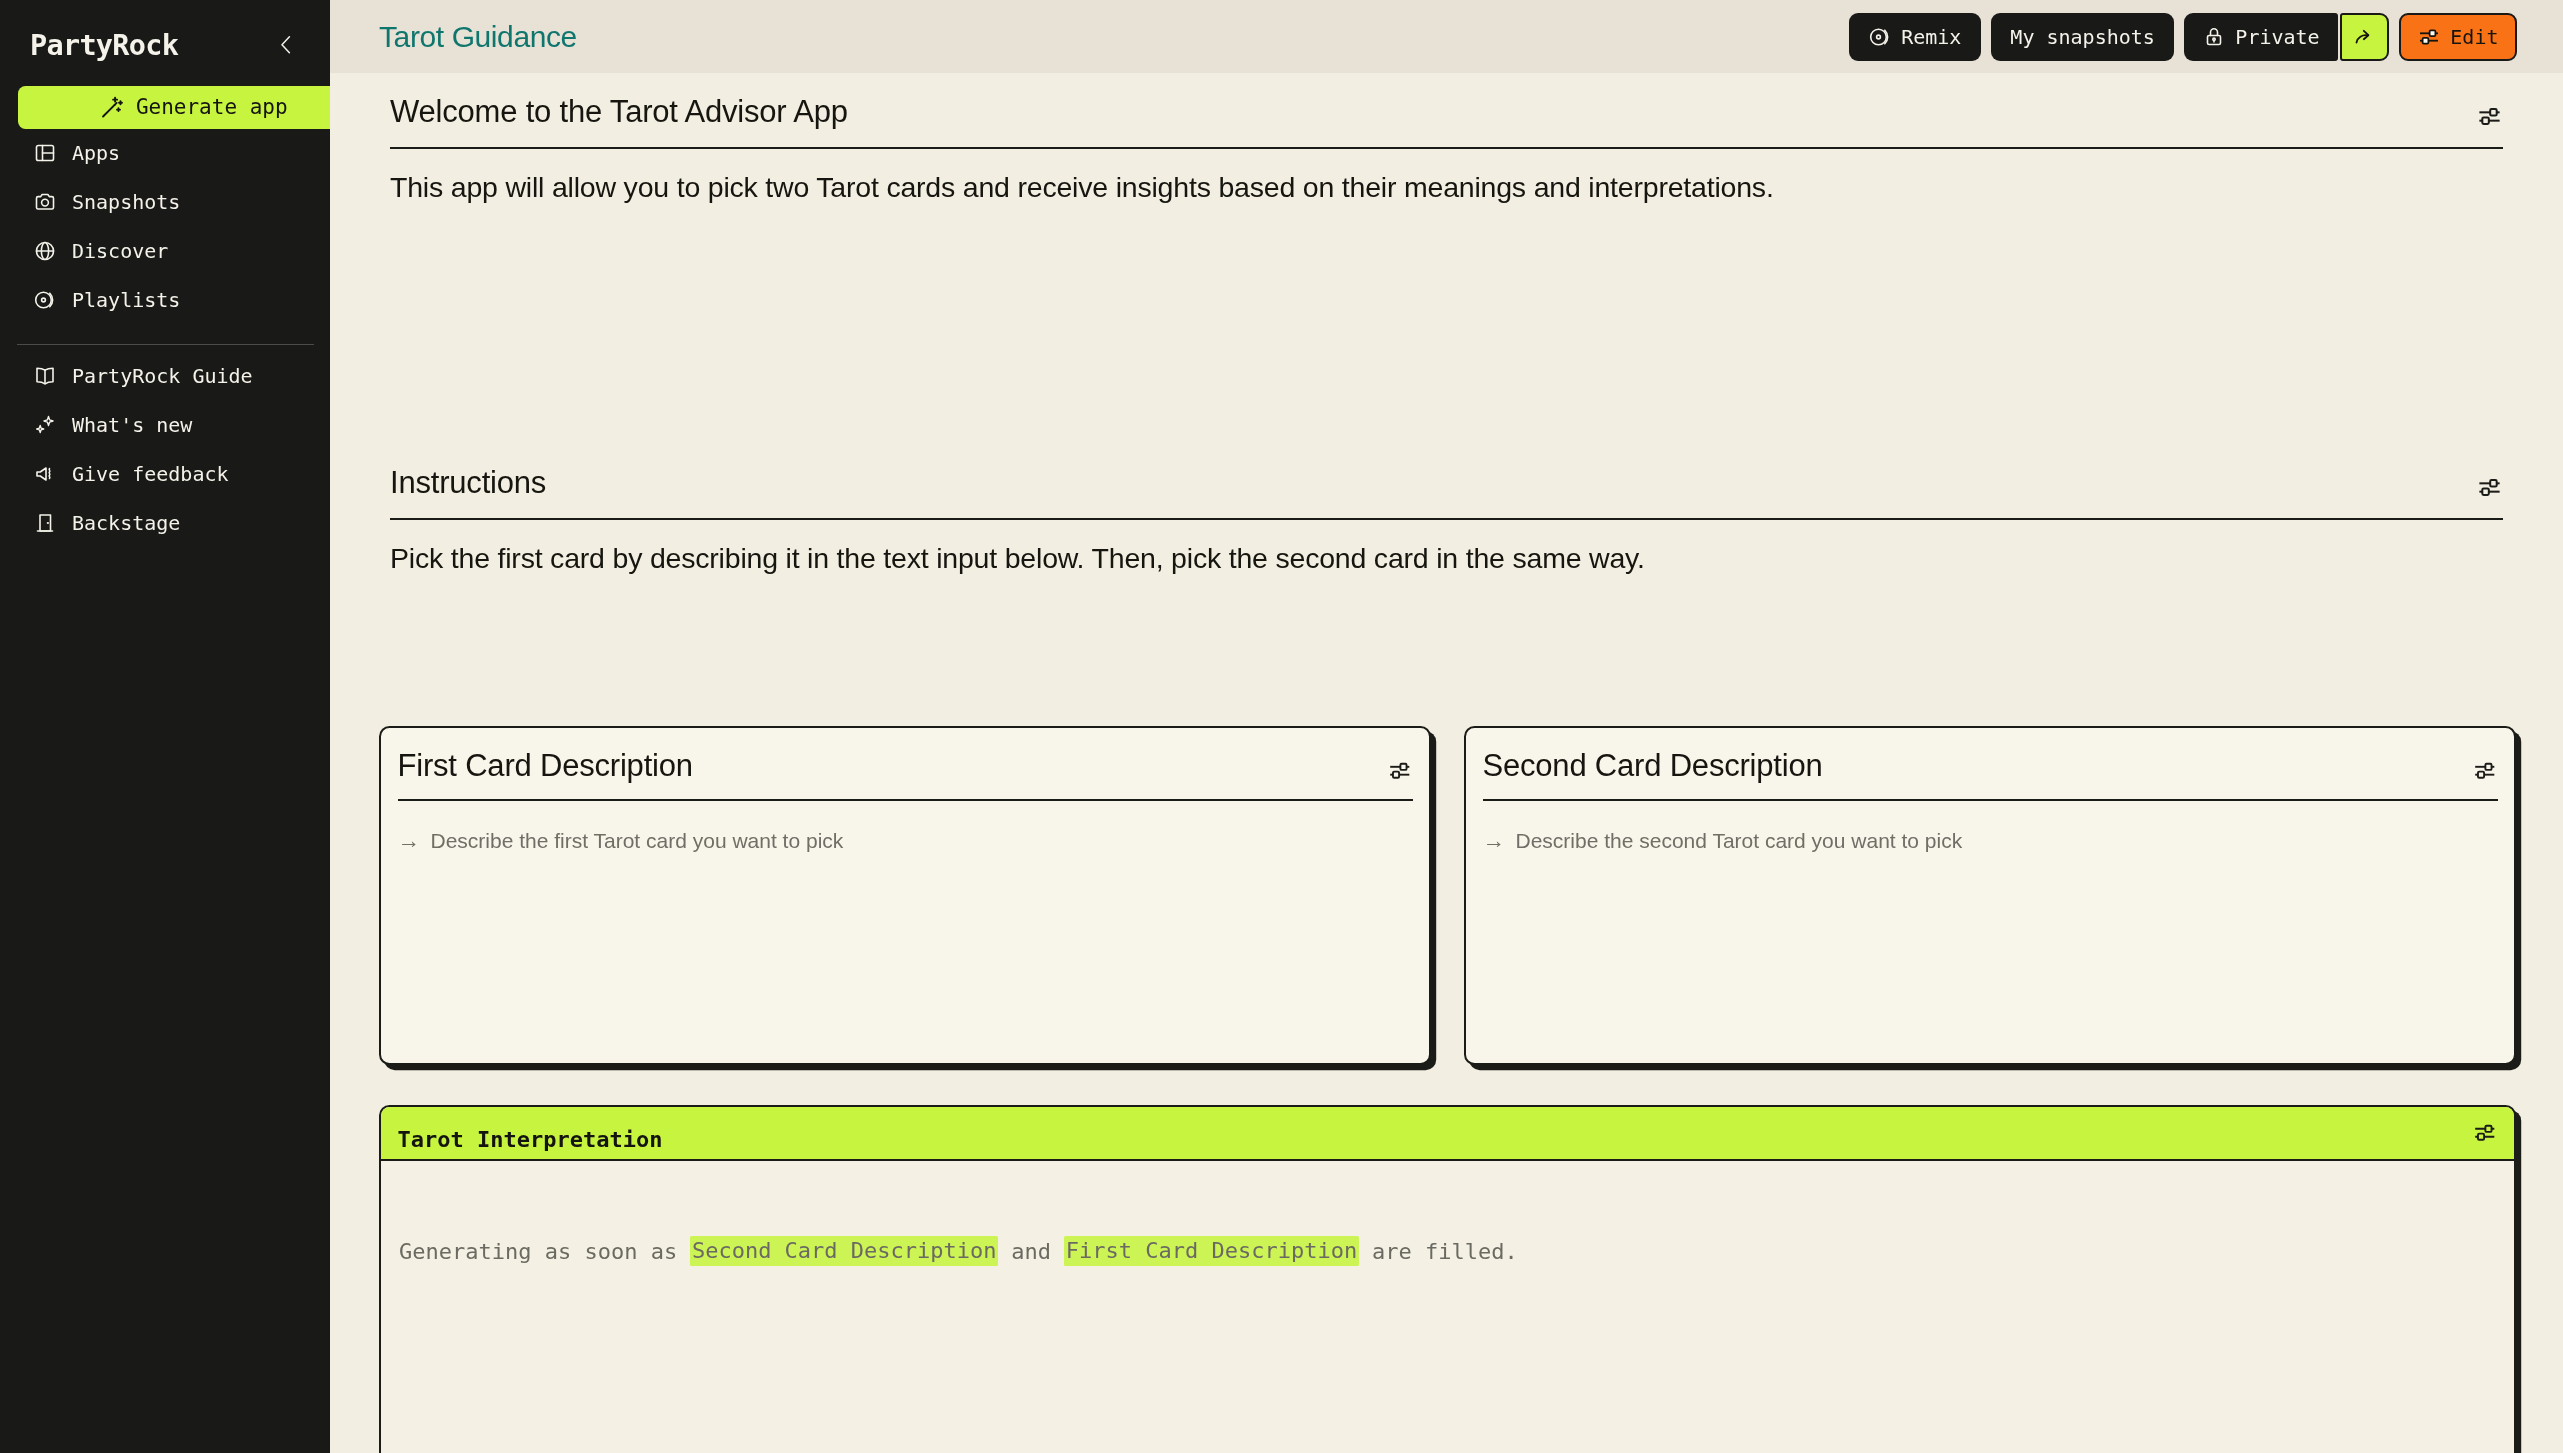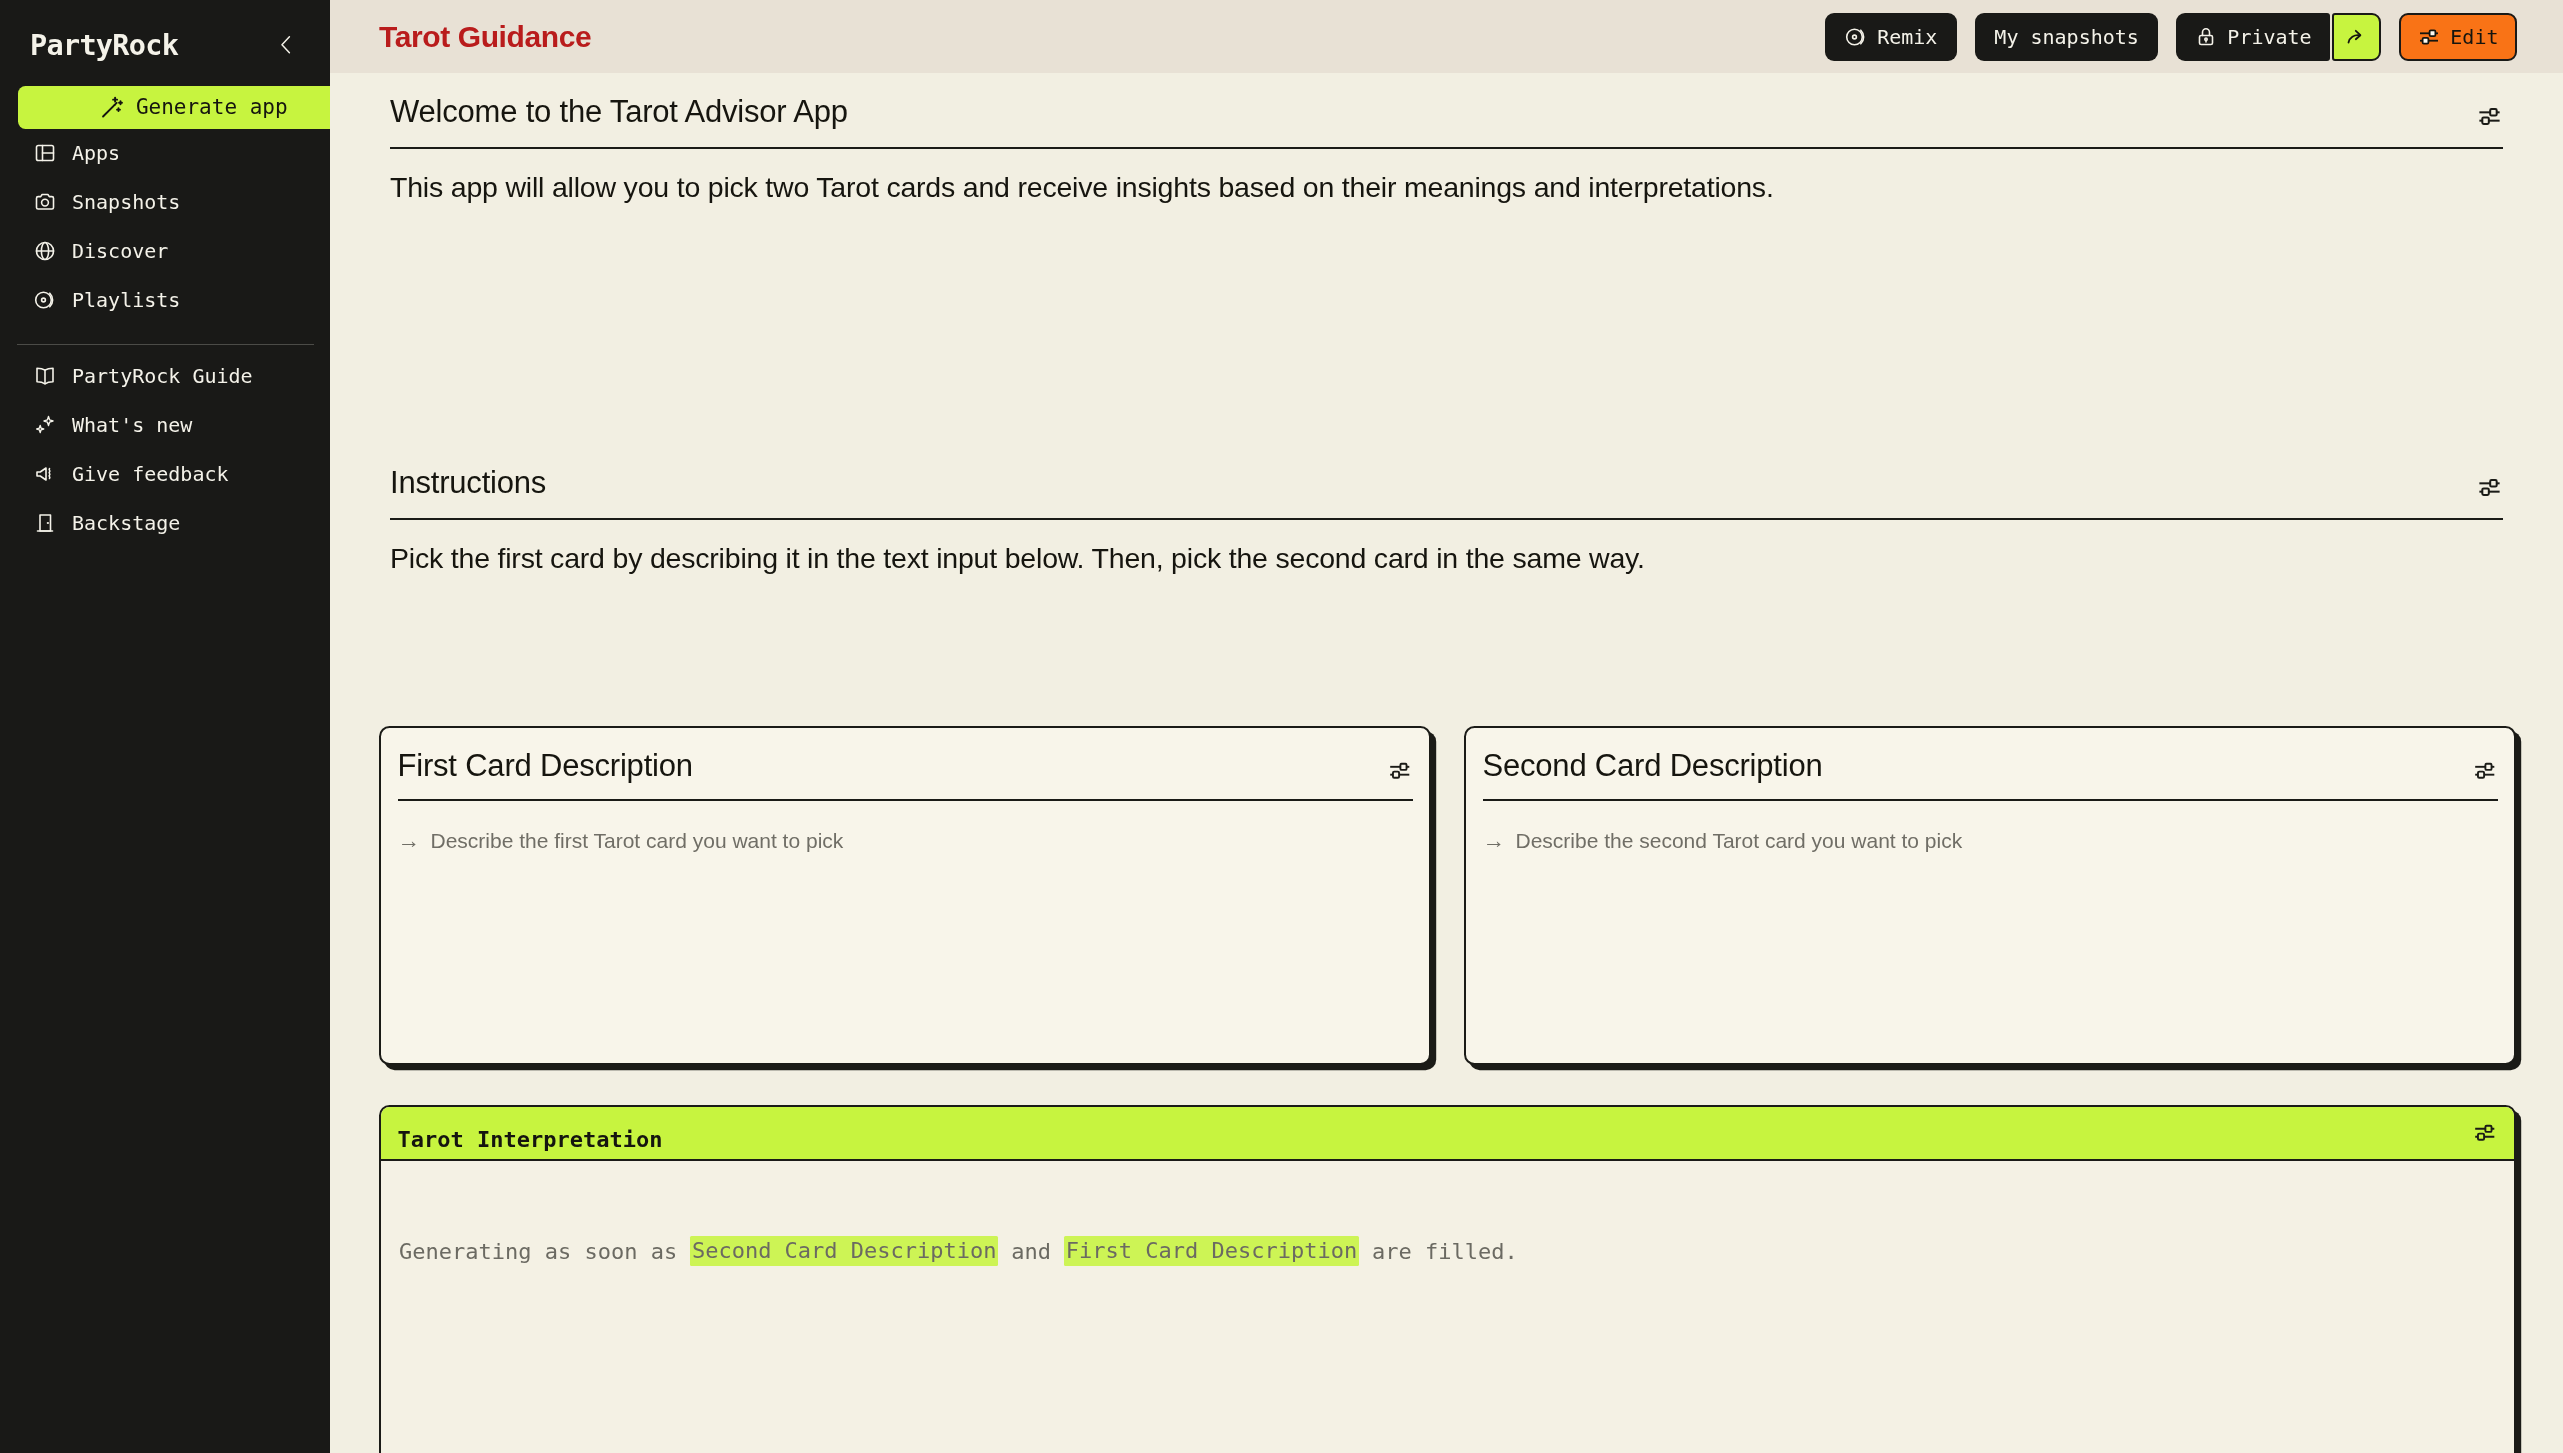--- a/index.html
+++ b/index.html
@@ -54,22 +54,22 @@
     margin:19.5px 16.5px 6px 16.5px;
   }
 
   
   .main { flex:1; display:flex; flex-direction:column; height:100%; }
   .topbar {
     height:73px; background:#e8e1d5;
     display:flex; align-items:center; justify-content:space-between;
     padding:0 46px 0 49px; flex:0 0 73px;
   }
-  .page-title { font-size:30px; font-weight:700; letter-spacing:-0.4px; color:#b91c1c; }
-  .actions { display:flex; align-items:center; gap:18px;padding-left:28px; }
+  .page-title { font-size:30px; font-weight:400; letter-spacing:-0.4px; color:#0f766e; }
+  .actions { display:flex; align-items:center; gap:10px;padding-left:28px; }
   .btn {
     display:flex; align-items:center; gap:9px;
     height:48px; border-radius:9px; cursor:pointer;
     font-family:"DejaVu Sans Mono", monospace; font-size:20px;
     border:none; white-space:nowrap;
   }
   .btn svg { width:24px; height:24px; }
   .btn.dark { background:#191917; color:#f4f2e9; padding:0 19.5px; }
   .private-group { display:flex; gap:2.2px; align-items:center; }
   .private-group .btn.dark { border-radius:9px 3px 3px 9px; padding:0 18px; }

